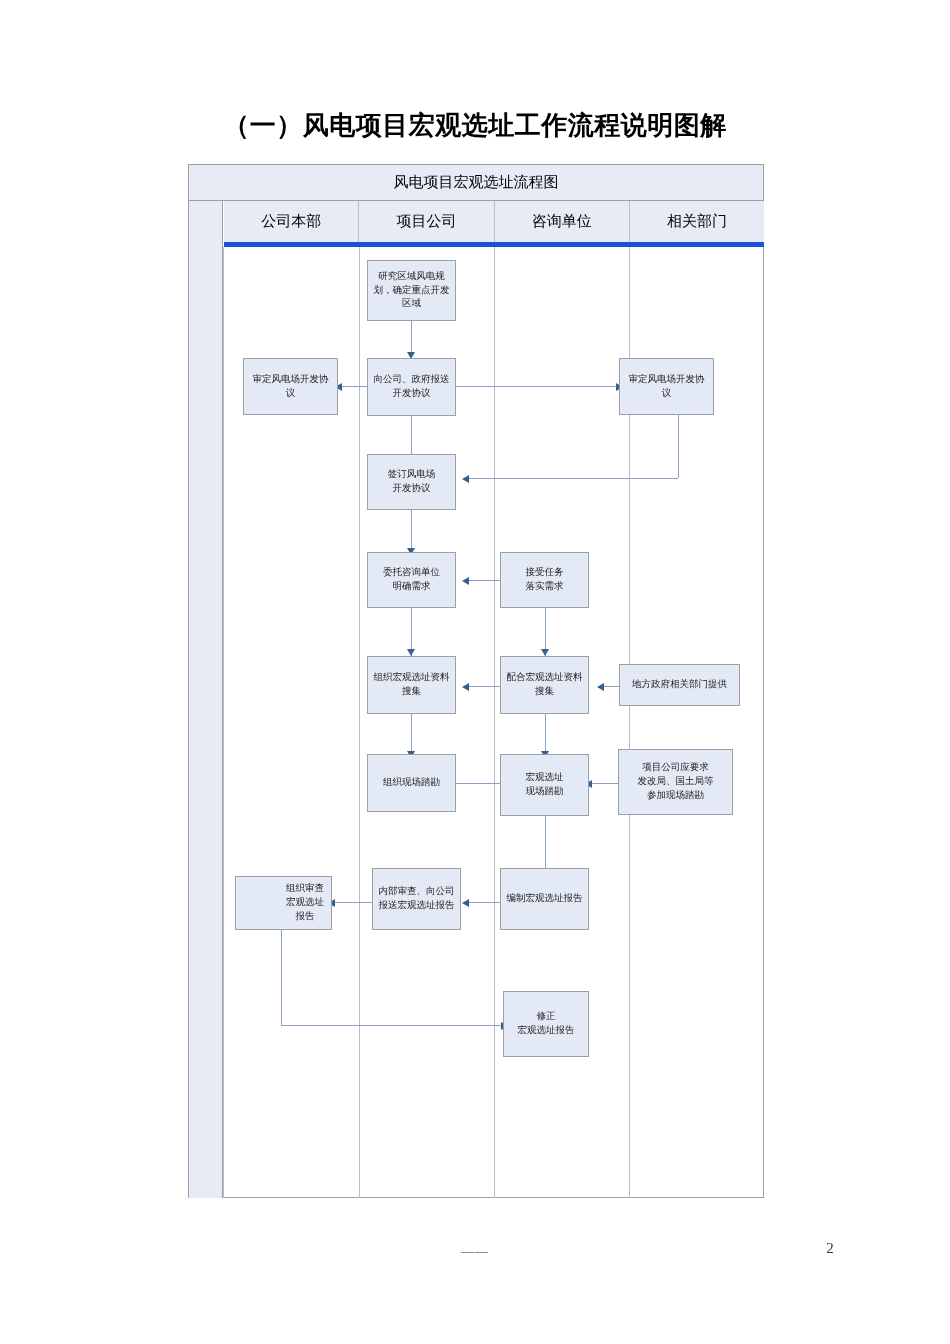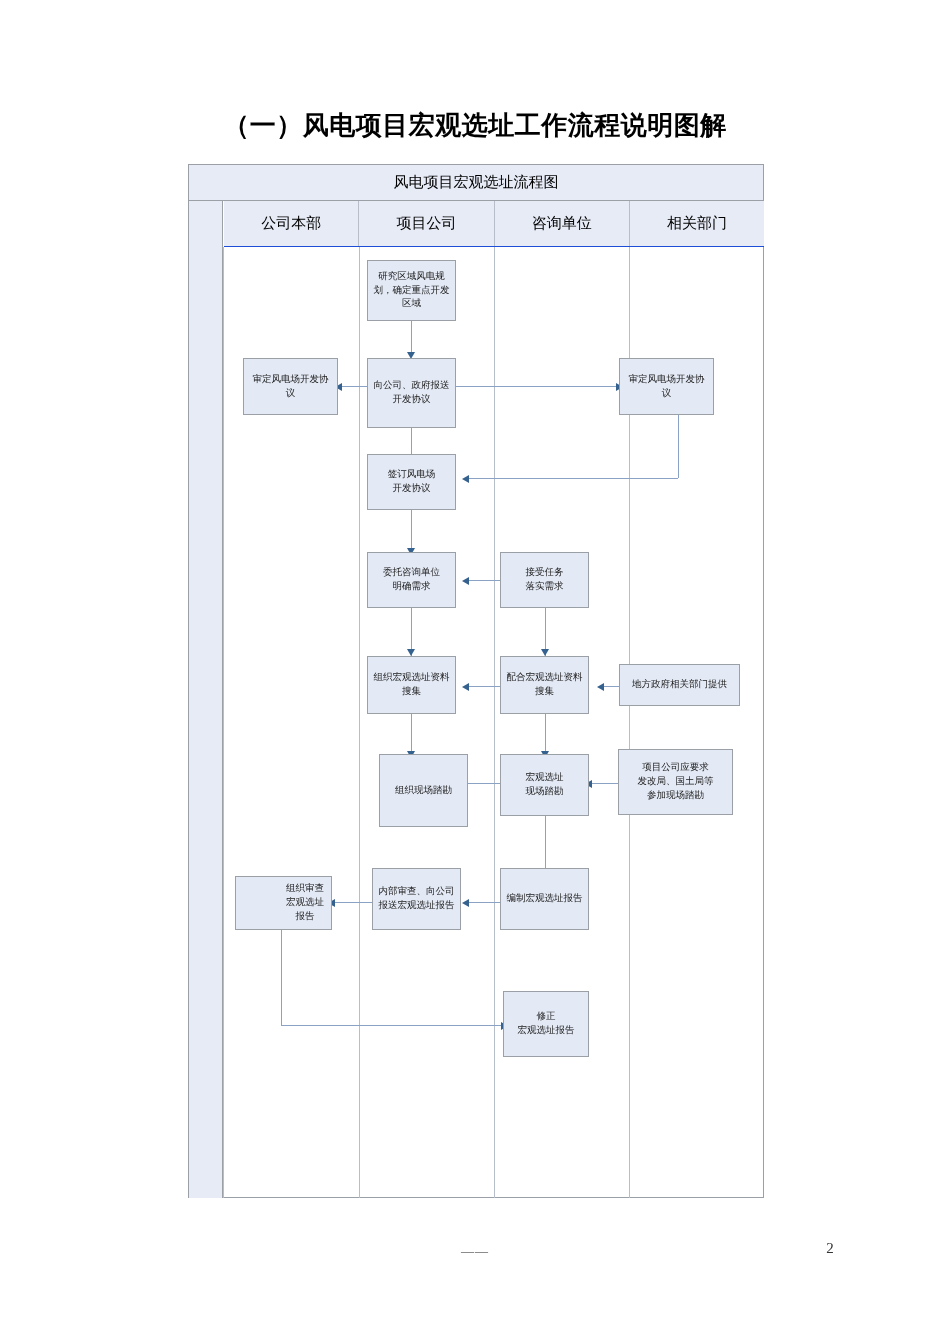--- a/index.html
+++ b/index.html
@@ -64,21 +64,21 @@
     box-sizing: border-box;
   }
   .header-row {
     position: absolute;
     left: 35px;
     top: 36px;
     width: 540px;
     height: 46px;
     display: flex;
     box-sizing: border-box;
-    border-bottom: 1px solid #1d4ed8;
+    border-bottom: 5px solid #1d4ed8;
     text-align: center;
   }
   .header-cell {
     flex: 1 1 0;
     background: #e7ebf6;
     border-right: 1px solid #b7bdc9;
     box-sizing: border-box;
     display: flex;
     align-items: center;
     justify-content: center;
@@ -243,21 +243,21 @@
   <div class="conn-h" style="left:92px; top:860px; width:222px;"></div>
   <div class="arrow arrow-right" style="left:312px; top:857px;"></div>
 
   <div class="node" style="left:178px; top:95px;  width:89px;  height:61px;">研究区域风电规
 划，确定重点开发
 区域</div>
 
   <div class="node" style="left:54px;  top:193px; width:95px;  height:57px;">审定风电场开发协
 议</div>
 
-  <div class="node" style="left:178px; top:193px; width:89px;  height:70px;">向公司、政府报送
+  <div class="node" style="left:178px; top:193px; width:89px;  height:58px;">向公司、政府报送
 开发协议</div>
 
   <div class="node" style="left:430px; top:193px; width:95px;  height:57px;">审定风电场开发协
 议</div>
 
   <div class="node" style="left:178px; top:289px; width:89px;  height:56px;">签订风电场
 开发协议</div>
 
   <div class="node" style="left:178px; top:387px; width:89px;  height:56px;">委托咨询单位
 明确需求</div>
@@ -266,21 +266,21 @@
 落实需求</div>
 
   <div class="node" style="left:178px; top:491px; width:89px;  height:58px;">组织宏观选址资料
 搜集</div>
 
   <div class="node" style="left:311px; top:491px; width:89px;  height:58px;">配合宏观选址资料
 搜集</div>
 
   <div class="node" style="left:430px; top:499px; width:121px; height:42px;">地方政府相关部门提供</div>
 
-  <div class="node" style="left:178px; top:589px; width:89px;  height:73px;margin-left:12px;">组织现场踏勘</div>
+  <div class="node" style="left:178px; top:589px; width:89px;  height:58px;">组织现场踏勘</div>
 
   <div class="node" style="left:311px; top:589px; width:89px;  height:62px;">宏观选址
 现场踏勘</div>
 
   <div class="node" style="left:429px; top:584px; width:115px; height:66px;font-family:Liberation Serif, serif;">项目公司应要求
 发改局、国土局等
 参加现场踏勘</div>
 
   <div class="node" style="left:46px;  top:711px; width:97px;  height:54px;padding-left:46px;">组织审查
 宏观选址报告</div>

